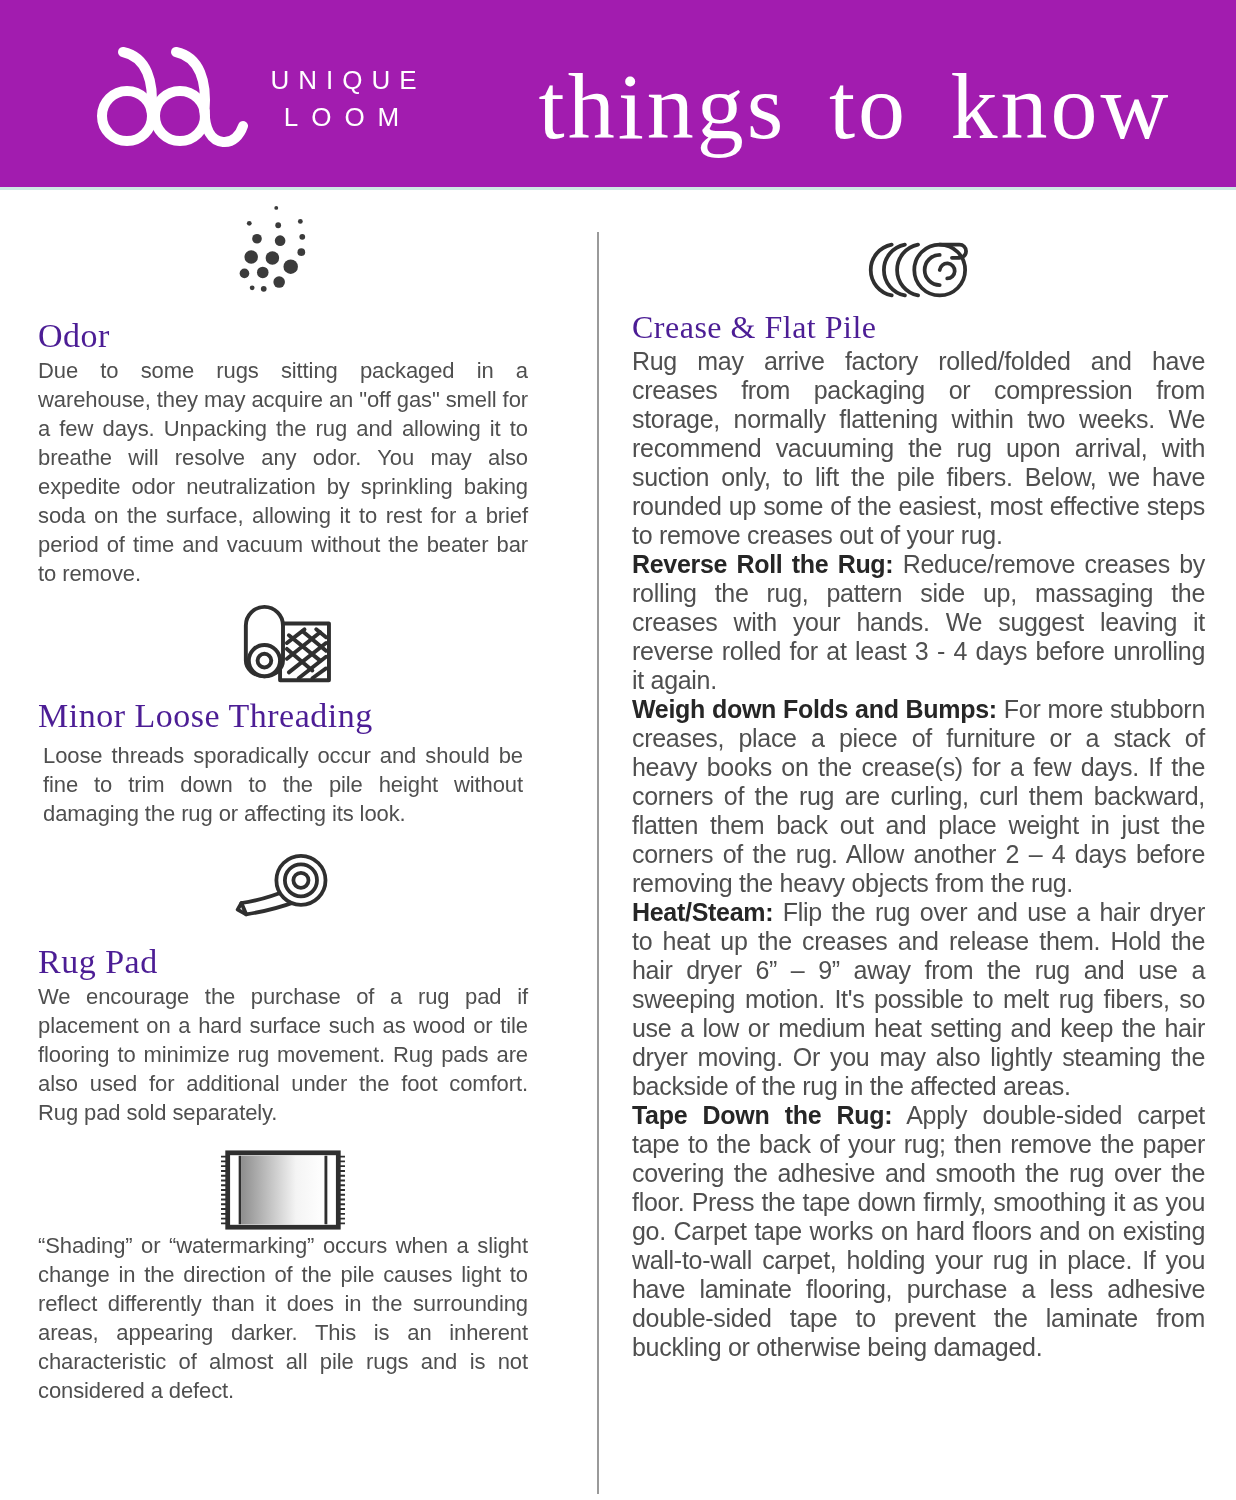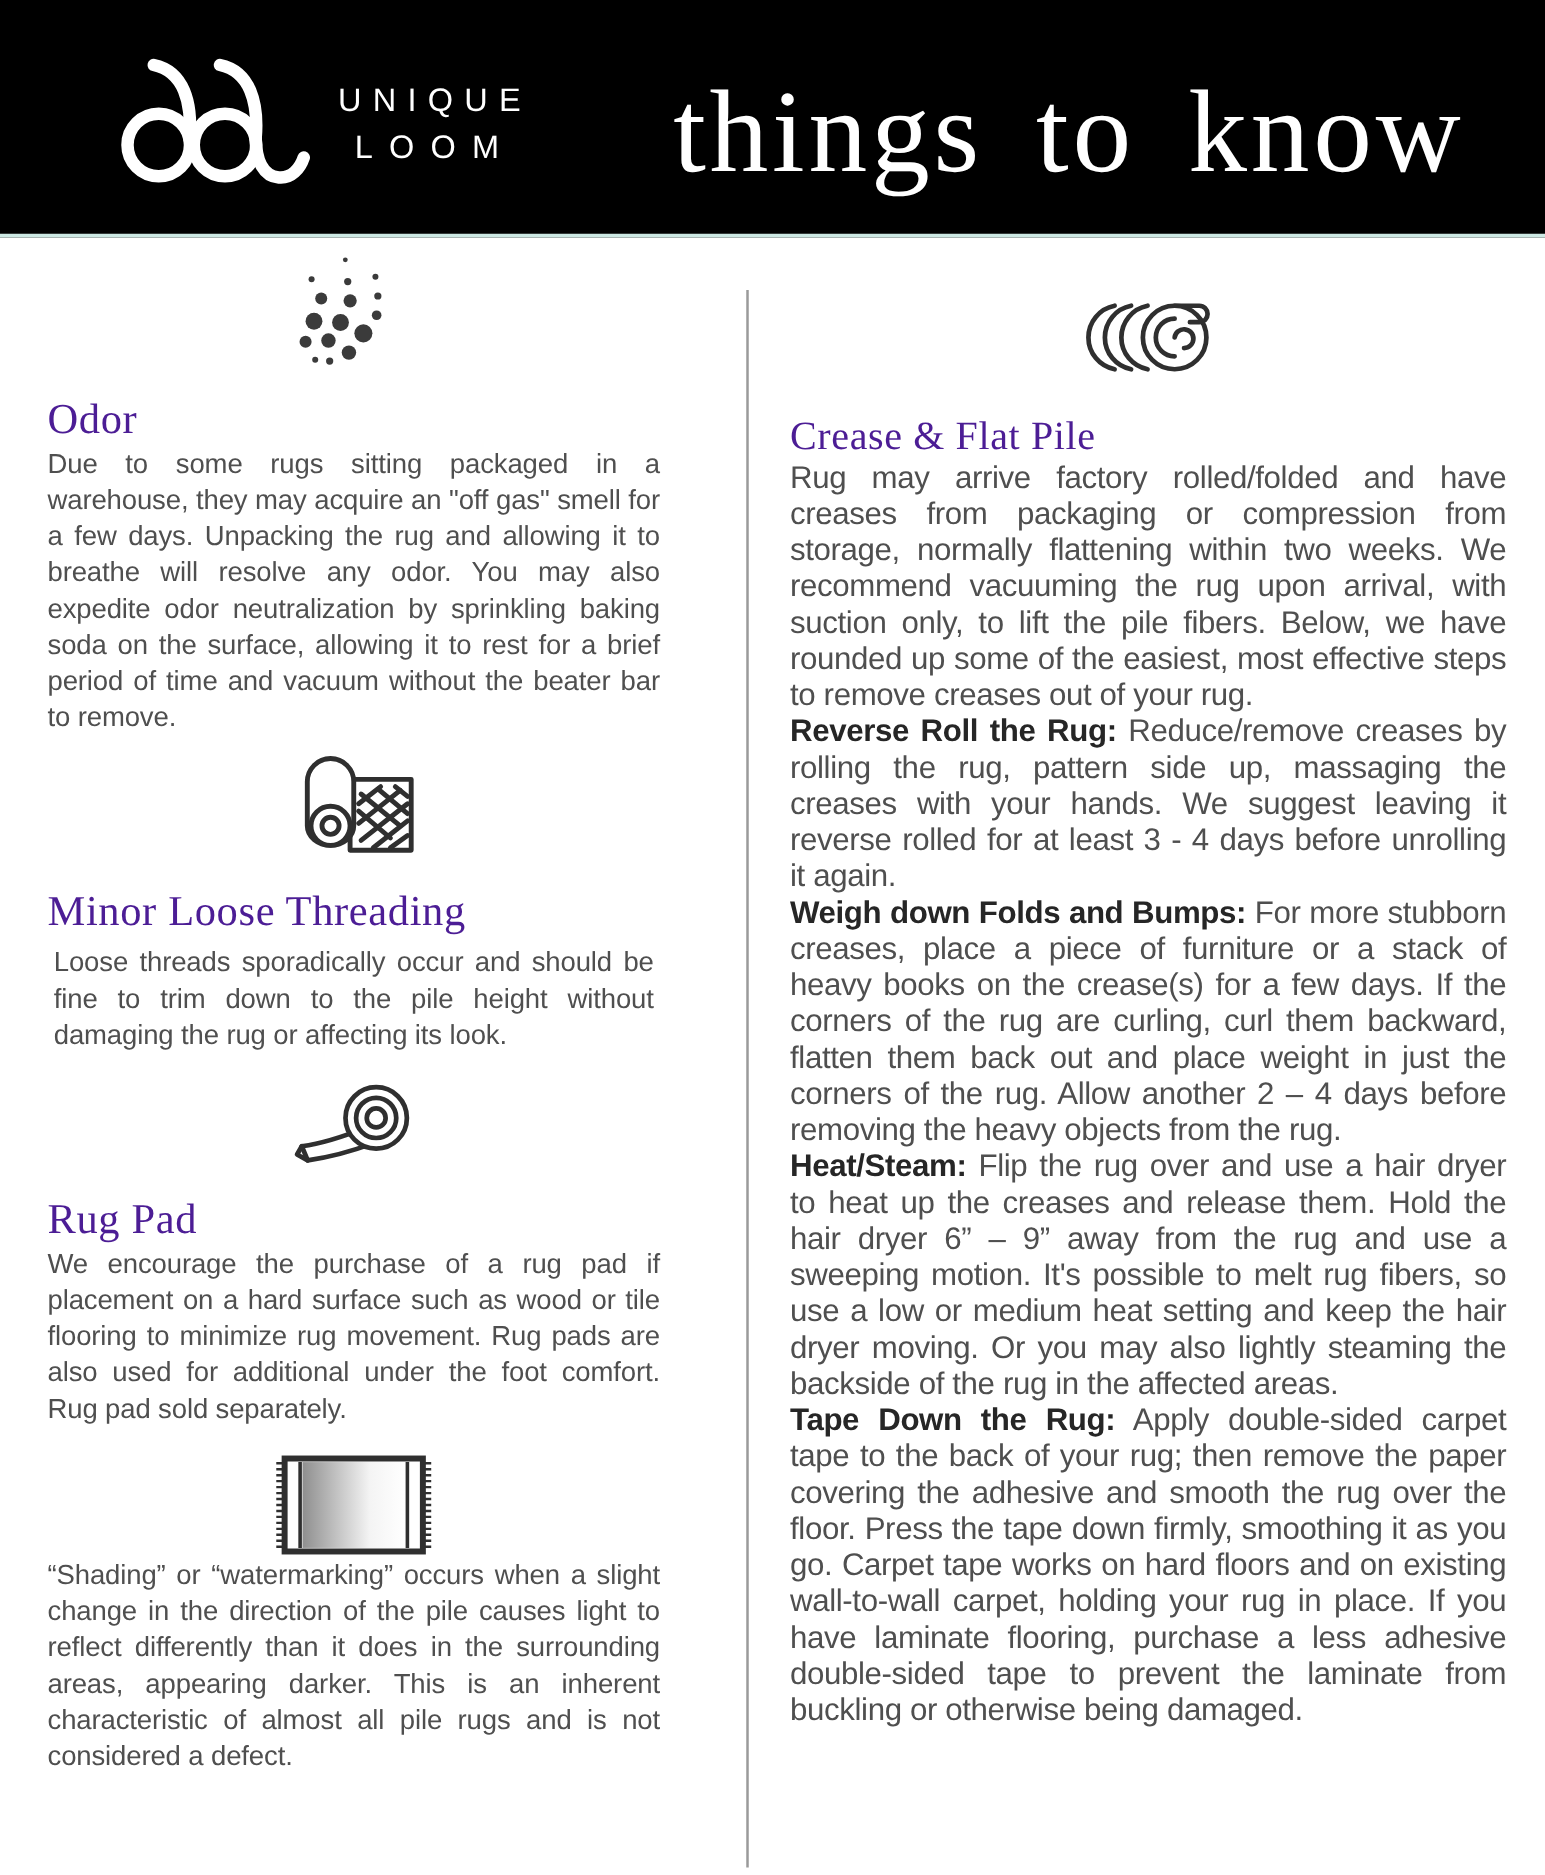--- a/index.html
+++ b/index.html
@@ -3,21 +3,21 @@
 <meta charset="utf-8">
 <style>
   html,body{margin:0;padding:0;}
   body{
     width:1236px;height:1500px;position:relative;background:#ffffff;
     font-family:"Liberation Sans", sans-serif;overflow:hidden;
   }
   
   .header{
     position:absolute;left:0;top:0;width:1236px;height:187px;
-    background:#000000;border-bottom:3px solid #cde9e4;
+    background:#a21caf;border-bottom:3px solid #cde9e4;
   }
   .logo{position:absolute;left:96px;top:40px;width:152px;height:118px;}
   .brand{
     position:absolute;left:258px;top:62px;width:180px;text-align:center;
     color:#ffffff;font-size:26px;letter-spacing:9px;line-height:37px;font-weight:400;
   }
   .brand .l2{letter-spacing:13px;}
   .page-title{
     position:absolute;left:505px;top:0;width:700px;height:206px;
     display:flex;align-items:center;justify-content:center;
@@ -39,24 +39,24 @@
   .col-right .sec-heading{font-size:32px;}
   .body-text{
     color:#4f4f4f;text-align:justify;text-justify:inter-word;hyphens:none;
     -webkit-hyphens:none;
   }
   .col-left .body-text{font-size:22px;line-height:29px;letter-spacing:-0.1px;}
   .col-right .body-text{font-size:25px;line-height:29px;letter-spacing:-0.3px;}
   .tip-label{font-weight:bold;color:#262626;}
   
   .s1-icon{margin-top:202px;}  .s1-h{margin-top:2px;}   .s1-b{margin-top:0;}
-  .s2-icon{margin-top:12px;}   .s2-h{margin-top:22px;}  .s2-b{margin-top:0;}
+  .s2-icon{margin-top:12px;}   .s2-h{margin-top:8px;}  .s2-b{margin-top:0;}
   .s3-icon{margin-top:24px;}   .s3-h{margin-top:22px;}  .s3-b{margin-top:5px;}
   .s4-icon{margin-top:22px;}   .s4-h{margin-top:28px;}  .s4-b{margin-top:7px;}
-  .r-icon{margin-top:238px;}   .r-h{margin-top:26px;font-family:Liberation Serif, serif;}   .r-intro{margin-top:2px;}
+  .r-icon{margin-top:238px;}   .r-h{margin-top:5px;font-family:Liberation Serif, serif;}   .r-intro{margin-top:2px;}
   .tip1{margin-top:31px;} .tip2{margin-top:32px;} .tip3{margin-top:41px;} .tip4{margin-top:41px;}
   svg .ln{stroke:#2f2f2f;stroke-width:4;fill:none;stroke-linecap:round;stroke-linejoin:round;}
   svg .lnw{stroke:#2f2f2f;stroke-width:4;fill:#ffffff;stroke-linecap:round;stroke-linejoin:round;}
 </style>
 </head>
 <body>
 
 <div class="header">
   <svg class="logo" viewBox="0 0 152 118">
     <g fill="none" stroke="#ffffff" stroke-width="10" stroke-linecap="round">

